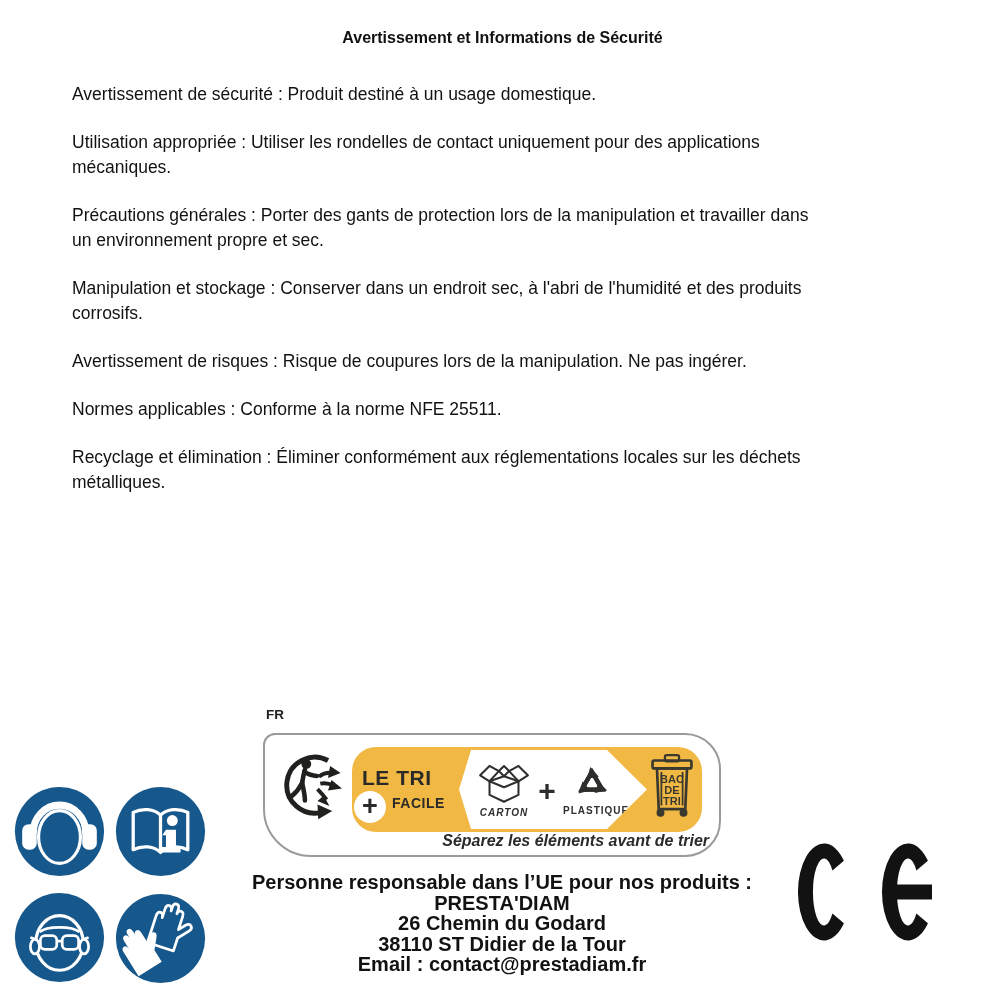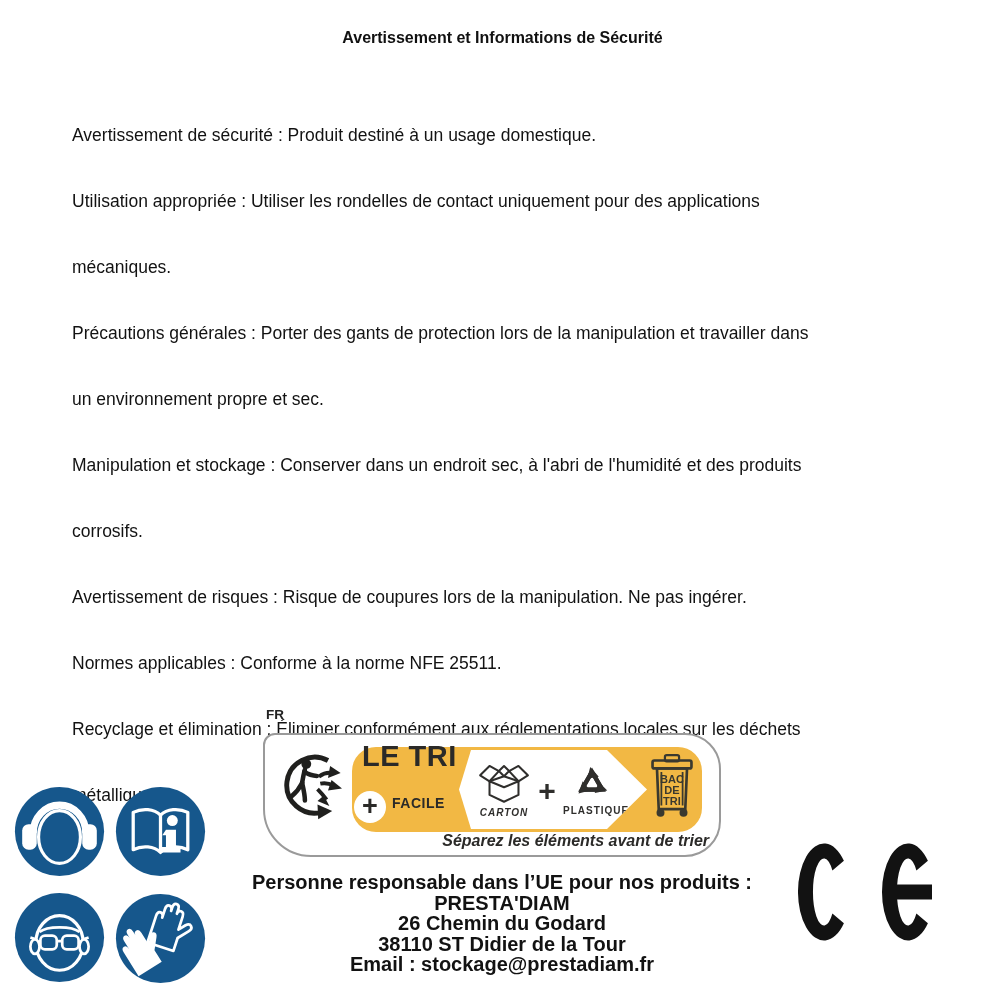--- a/index.html
+++ b/index.html
@@ -4,40 +4,40 @@
 <style>
   html,body{margin:0;padding:0;background:#fff;}
   .page{position:relative;width:971px;height:1005px;background:#fff;overflow:hidden;
         font-family:"Liberation Sans",sans-serif;color:#161616;}
 
   .title{position:absolute;top:29px;left:0;width:1005px;text-align:center;
          font-size:16px;font-weight:bold;color:#111;}
 
   .body-text{position:absolute;top:82px;left:72px;width:880px;font-size:17.5px;color:#121212;}
   .para{margin:0 0 23px 0;}
-  .line{display:block;line-height:25px;white-space:nowrap;margin-top:41px;}
+  .line{display:block;line-height:25px;white-space:nowrap;}
 
   
   .picto{position:absolute;width:91px;height:91px;}
   .picto svg{width:100%;height:100%;display:block;}
   #picto-ear{left:14px;top:786px;}
   #picto-book{left:115px;top:786px;}
   #picto-eye{left:14px;top:892px;}
   #picto-glove{left:115px;top:893px;}
 
   
   .fr-code{position:absolute;left:266px;top:707px;font-size:13.5px;font-weight:bold;color:#222;}
   .recycle-label{position:absolute;left:263px;top:733px;width:458px;height:124px;background:#fff;
                  border:2px solid #9a9a9a;box-sizing:border-box;
                  border-radius:12px 36px 36px 48px;}
   .triman{position:absolute;left:14px;top:8px;width:70px;height:84px;}
   .triman svg{width:100%;height:100%;display:block;}
   .yellow-band{position:absolute;left:87px;top:12px;width:350px;height:85px;
                background:#F2B844;border-radius:24px;}
-  .headline-top{position:absolute;left:97px;top:5px;font-size:29px;font-weight:800;
+  .headline-top{position:absolute;left:97px;top:31px;font-size:21px;font-weight:800;
                 letter-spacing:.5px;color:#2B2A28;}
   .plus-circle{position:absolute;left:89px;top:56px;width:32px;height:32px;border-radius:50%;
                background:#fff;color:#2B2A28;font-size:27px;font-weight:900;line-height:30px;
                text-align:center;}
   .headline-bottom{position:absolute;left:127px;top:60px;font-size:14px;font-weight:800;
                    letter-spacing:.5px;color:#2B2A28;}
   .white-arrow{position:absolute;left:194px;top:15px;width:188px;height:79px;background:#fff;
                clip-path:polygon(12px 0%,148px 0%,100% 50%,148px 100%,12px 100%,0% 50%);}
   .mat{position:absolute;text-align:center;}
   .mat svg{display:block;margin:0 auto;}
@@ -224,21 +224,21 @@
     </div>
 
     <div class="tagline">Séparez les éléments avant de trier</div>
   </div>
 
   <div class="responsible">
     <div>Personne responsable dans l’UE pour nos produits :</div>
     <div>PRESTA'DIAM</div>
     <div>26 Chemin du Godard</div>
     <div>38110 ST Didier de la Tour</div>
-    <div>Email : stockage@prestadiam.fr</div>
+    <div>Email : contact@prestadiam.fr</div>
   </div>
 
   <div class="ce-mark">
     <svg viewBox="0 0 138 100">
       <path d="M45.9 18.8 A26 48.5 0 1 0 45.9 81.2 L34.4 71.5 A11 33.5 0 1 1 34.4 28.5 Z" fill="#121212"></path>
       <g transform="translate(84 0)">
         <path d="M45.9 18.8 A26 48.5 0 1 0 45.9 81.2 L34.4 71.5 A11 33.5 0 1 1 34.4 28.5 Z" fill="#121212"></path>
         <rect x="12" y="42.5" width="38" height="15" fill="#121212"></rect>
       </g>
     </svg>

